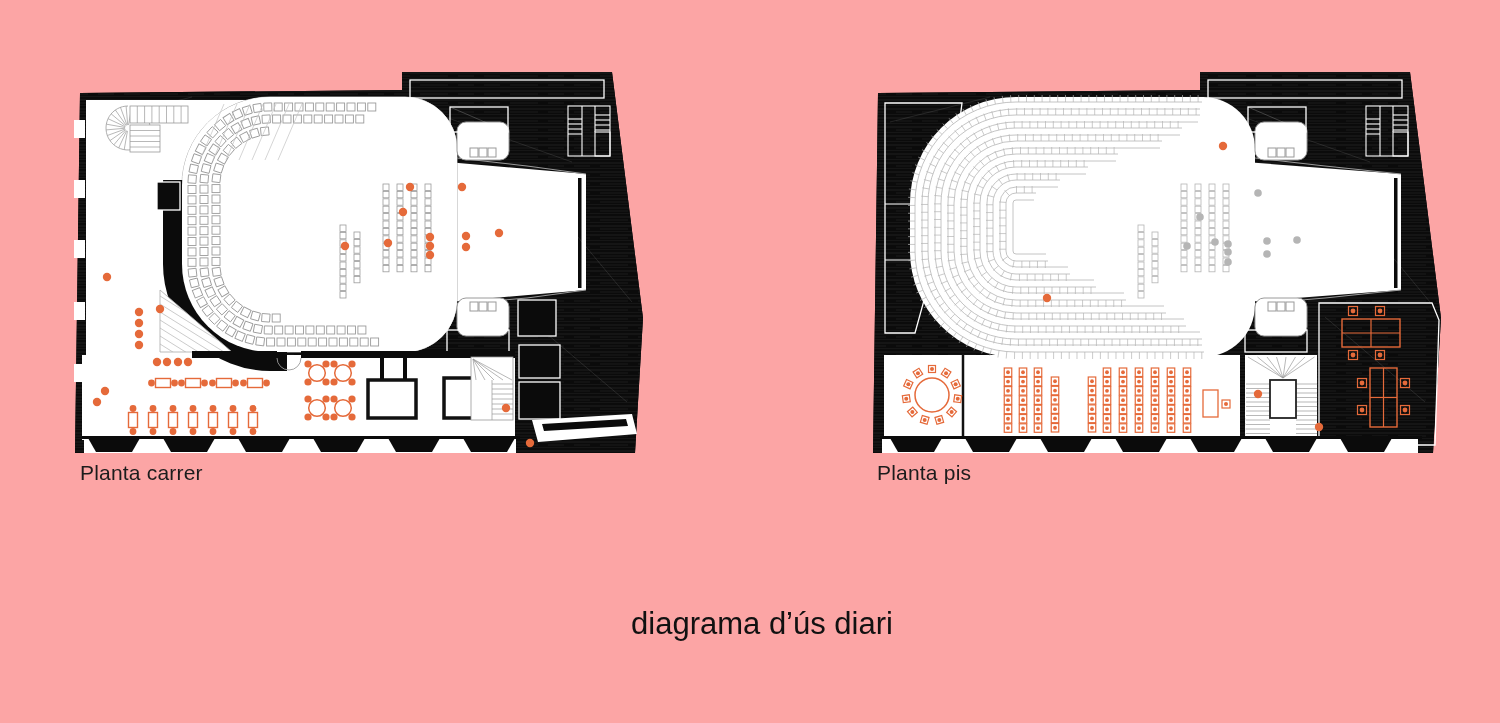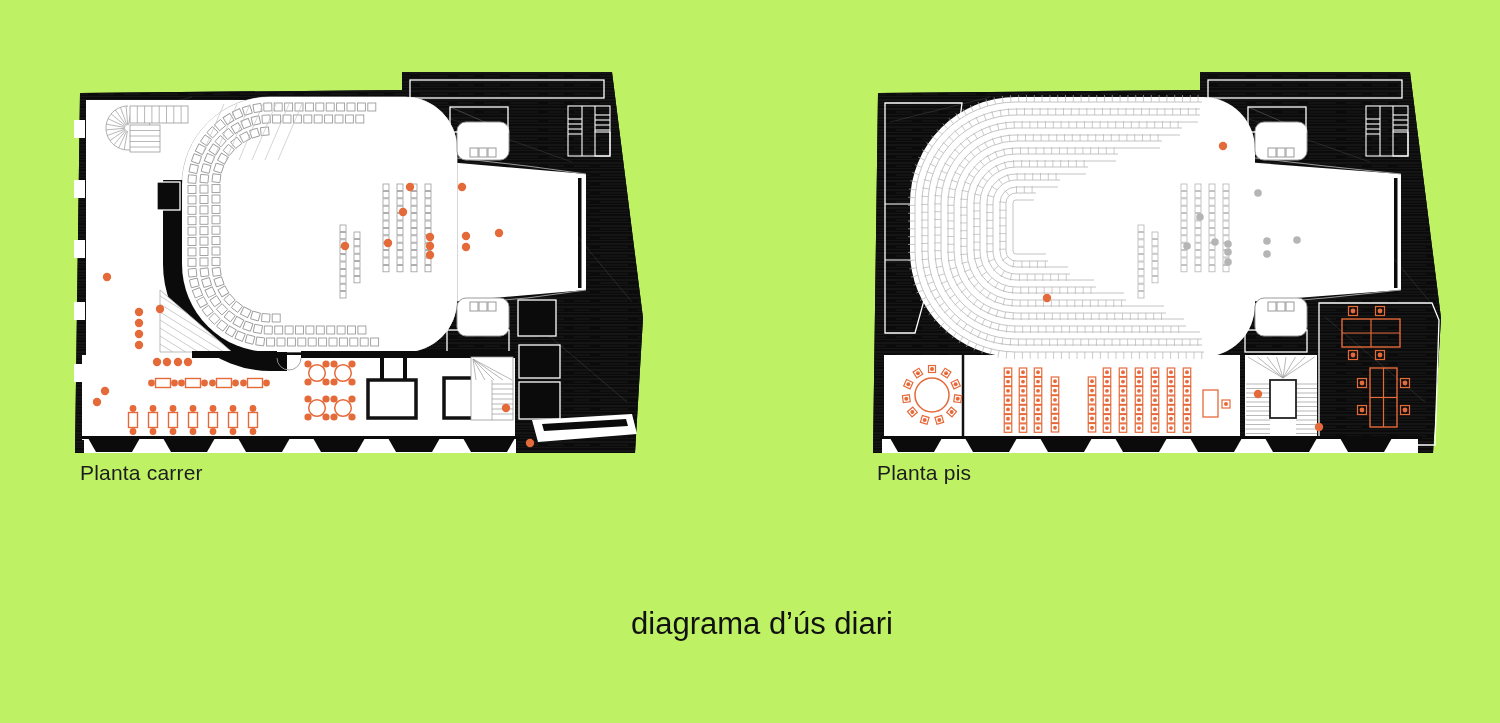--- a/index.html
+++ b/index.html
@@ -1,17 +1,17 @@
 <!DOCTYPE html>
 <html><head>
 <meta charset="utf-8">
 <style>
   html,body{margin:0;padding:0;background:#ffffff;}
   #canvas{
-    position:relative;width:1500px;height:723px;background:#bef264;overflow:hidden;
+    position:relative;width:1500px;height:723px;background:#fca5a5;overflow:hidden;
     font-family:"Liberation Sans", sans-serif;
   }
   .plan{position:absolute;top:62px;width:578px;height:398px;}
   #plan-carrer{left:72px;}
   #plan-pis{left:870px;}
   .plan-label{
     position:absolute;top:461px;font-size:21px;color:#1c1c1c;letter-spacing:.2px;
   }
   #label-carrer{left:80px;}
   #label-pis{left:877px;text-align:right;}

